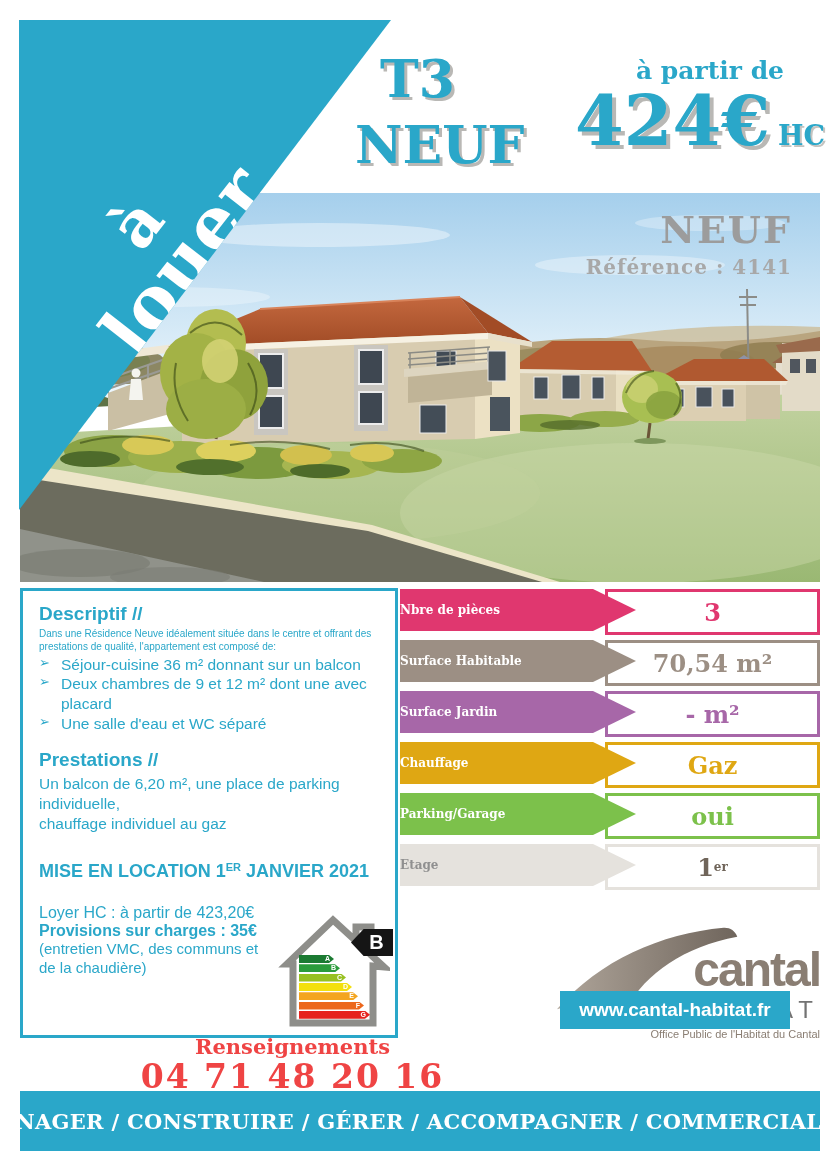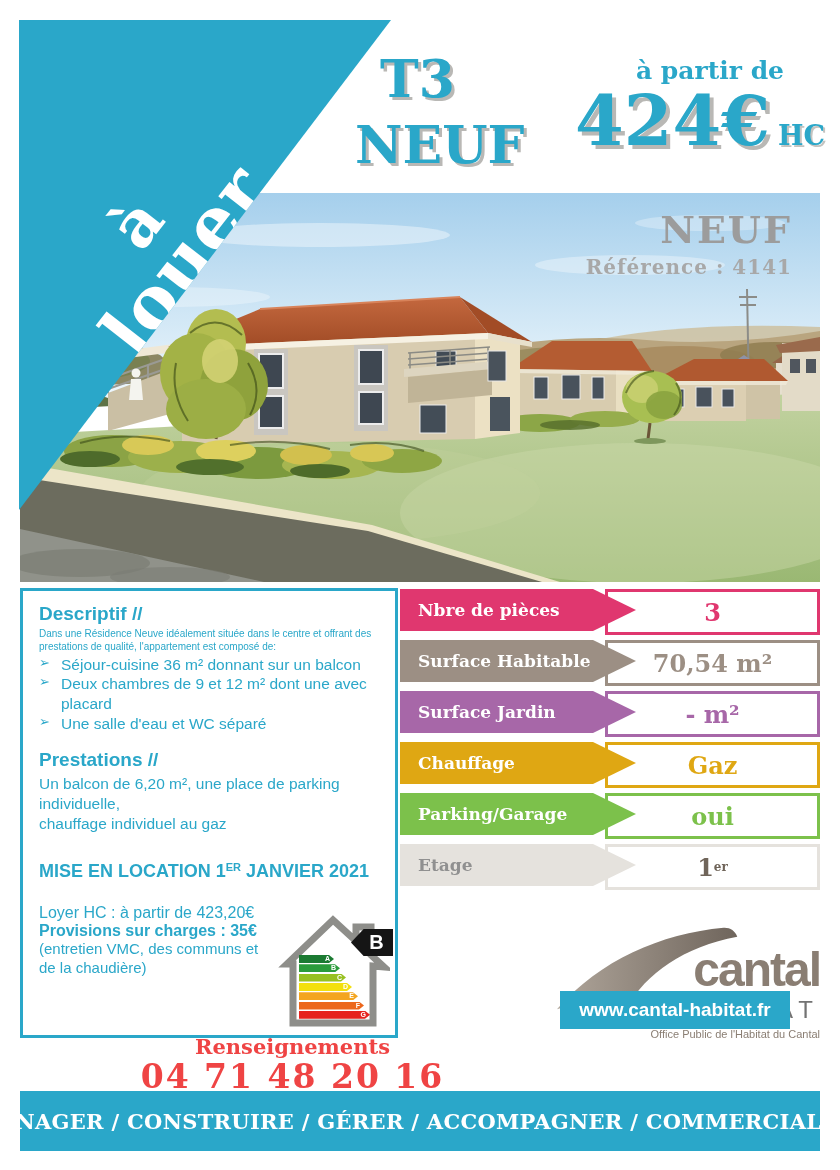--- a/index.html
+++ b/index.html
@@ -64,22 +64,22 @@
 
   
   .attrs { position:absolute; left:400px; top:589px; width:420px; }
   .attr-row { position:relative; height:46px; margin-bottom:5px; }
   .attr-value { position:absolute; left:205px; right:0; top:0; bottom:0; background:#fff;
     border:3px solid; display:flex; align-items:center; justify-content:center;
     font-family:"DejaVu Serif","Liberation Serif",serif; font-weight:bold; font-size:24px; }
   .attr-value sup { font-size:12px; vertical-align:8px; }
   .attr-label { position:absolute; left:0; top:0; bottom:4px; width:236px; z-index:2;
     clip-path:polygon(0 0,193px 0,100% 50%,193px 100%,0 100%);
-    display:flex; align-items:center; padding-left:18px; color:#fff;
-    font-family:"DejaVu Serif","Liberation Serif",serif; font-weight:bold; font-size:17px; }
+    display:flex; align-items:center; color:#fff;
+    font-family:"DejaVu Serif","Liberation Serif",serif; font-weight:bold; font-size:12px; }
 
   
   .contact { position:absolute; left:20px; top:1034px; width:545px; text-align:center; color:#ef4444; }
   .contact-label { font-size:21px; }
   .contact-phone { font-size:33px; letter-spacing:2px; line-height:1.0; margin-top:1px; }
 
   
   .logo { position:absolute; left:555px; top:924px; width:265px; height:126px; }
   .logo-swoosh { position:absolute; left:0; top:0; width:196px; height:88px; }
   .logo-word { position:absolute; right:0; top:22px; font-size:48px; font-weight:bold;

